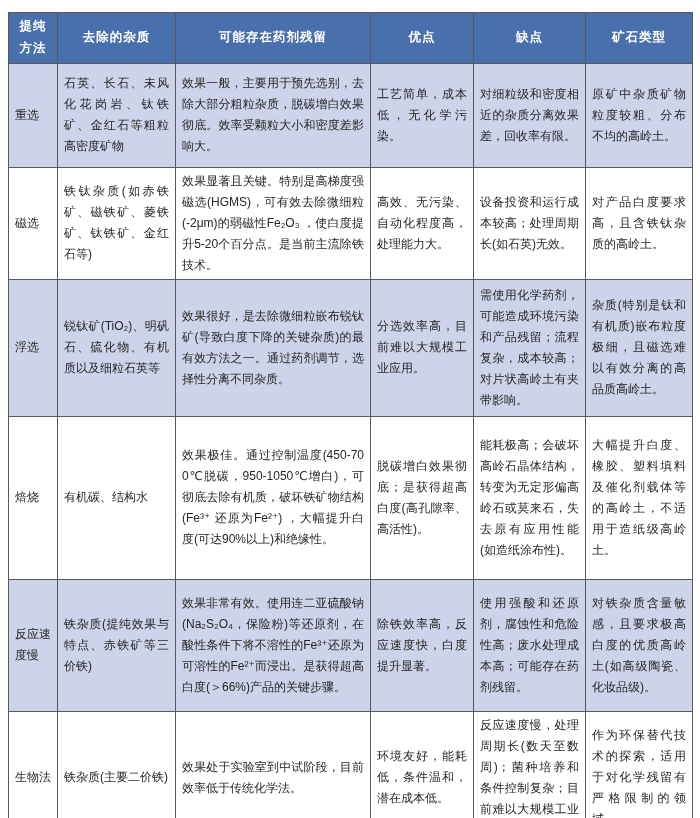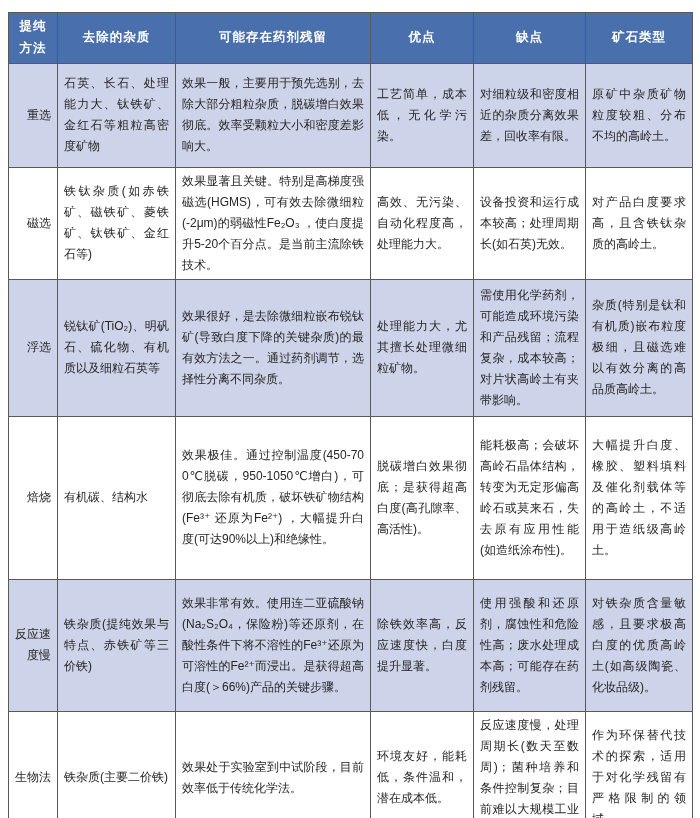--- a/index.html
+++ b/index.html
@@ -35,21 +35,21 @@
   table.methods th{
     background:var(--header-bg);
     color:var(--header-text);
     font-weight:bold;
     text-align:center;
     font-size:12.5px;
     letter-spacing:1px;
   }
   tr.alt td{background:var(--row-alt-bg);}
   tr.plain td{background:var(--row-bg);}
-  td.method{text-align:right;font-size:12.5px;padding:2px 2px;}
+  td.method{text-align:left;font-size:12.5px;padding:2px 2px;}
   td.cell{text-align:justify;text-justify:inter-ideograph;}
   tr.h-header{height:43px;}
   tr.h-r1{height:104px;}
   tr.h-r2{height:110px;}
   tr.h-r3{height:137px;}
   tr.h-r4{height:163px;}
   tr.h-r5{height:132px;}
   tr.h-r6{height:109px;}
 </style>
 </head>
@@ -71,39 +71,39 @@
         <th>去除的杂质</th>
         <th>可能存在药剂残留</th>
         <th>优点</th>
         <th>缺点</th>
         <th>矿石类型</th>
       </tr>
     </thead>
     <tbody>
       <tr class="alt h-r1">
         <td class="method">重选</td>
-        <td class="cell">石英、长石、处理能力大、钛铁矿、金红石等粗粒高密度矿物</td>
+        <td class="cell">石英、长石、未风化花岗岩、钛铁矿、金红石等粗粒高密度矿物</td>
         <td class="cell">效果一般，主要用于预先选别，去除大部分粗粒杂质，脱碳增白效果彻底。效率受颗粒大小和密度差影响大。</td>
         <td class="cell">工艺简单，成本低，无化学污染。</td>
         <td class="cell">对细粒级和密度相近的杂质分离效果差，回收率有限。</td>
         <td class="cell">原矿中杂质矿物粒度较粗、分布不均的高岭土。</td>
       </tr>
       <tr class="plain h-r2">
         <td class="method">磁选</td>
         <td class="cell">铁钛杂质(如赤铁矿、磁铁矿、菱铁矿、钛铁矿、金红石等)</td>
         <td class="cell">效果显著且关键。特别是高梯度强磁选(HGMS)，可有效去除微细粒(-2μm)的弱磁性Fe₂O₃ ，使白度提升5-20个百分点。是当前主流除铁技术。</td>
         <td class="cell">高效、无污染、自动化程度高，处理能力大。</td>
         <td class="cell">设备投资和运行成本较高；处理周期长(如石英)无效。</td>
         <td class="cell">对产品白度要求高，且含铁钛杂质的高岭土。</td>
       </tr>
       <tr class="alt h-r3">
         <td class="method">浮选</td>
         <td class="cell">锐钛矿(TiO₂)、明矾石、硫化物、有机质以及细粒石英等</td>
         <td class="cell">效果很好，是去除微细粒嵌布锐钛矿(导致白度下降的关键杂质)的最有效方法之一。通过药剂调节，选择性分离不同杂质。</td>
-        <td class="cell">处理能力大，尤其擅长处理微细粒矿物。</td>
+        <td class="cell">分选效率高，目前难以大规模工业应用。</td>
         <td class="cell">需使用化学药剂，可能造成环境污染和产品残留；流程复杂，成本较高；对片状高岭土有夹带影响。</td>
         <td class="cell">杂质(特别是钛和有机质)嵌布粒度极细，且磁选难以有效分离的高品质高岭土。</td>
       </tr>
       <tr class="plain h-r4">
         <td class="method">焙烧</td>
         <td class="cell">有机碳、结构水</td>
         <td class="cell">效果极佳。通过控制温度(450-700℃脱碳，950-1050℃增白)，可彻底去除有机质，破坏铁矿物结构(Fe³⁺ 还原为Fe²⁺) ，大幅提升白度(可达90%以上)和绝缘性。</td>
         <td class="cell">脱碳增白效果彻底；是获得超高白度(高孔隙率、高活性)。</td>
         <td class="cell">能耗极高；会破坏高岭石晶体结构，转变为无定形偏高岭石或莫来石，失去原有应用性能(如造纸涂布性)。</td>
         <td class="cell">大幅提升白度、橡胶、塑料填料及催化剂载体等的高岭土，不适用于造纸级高岭土。</td>

